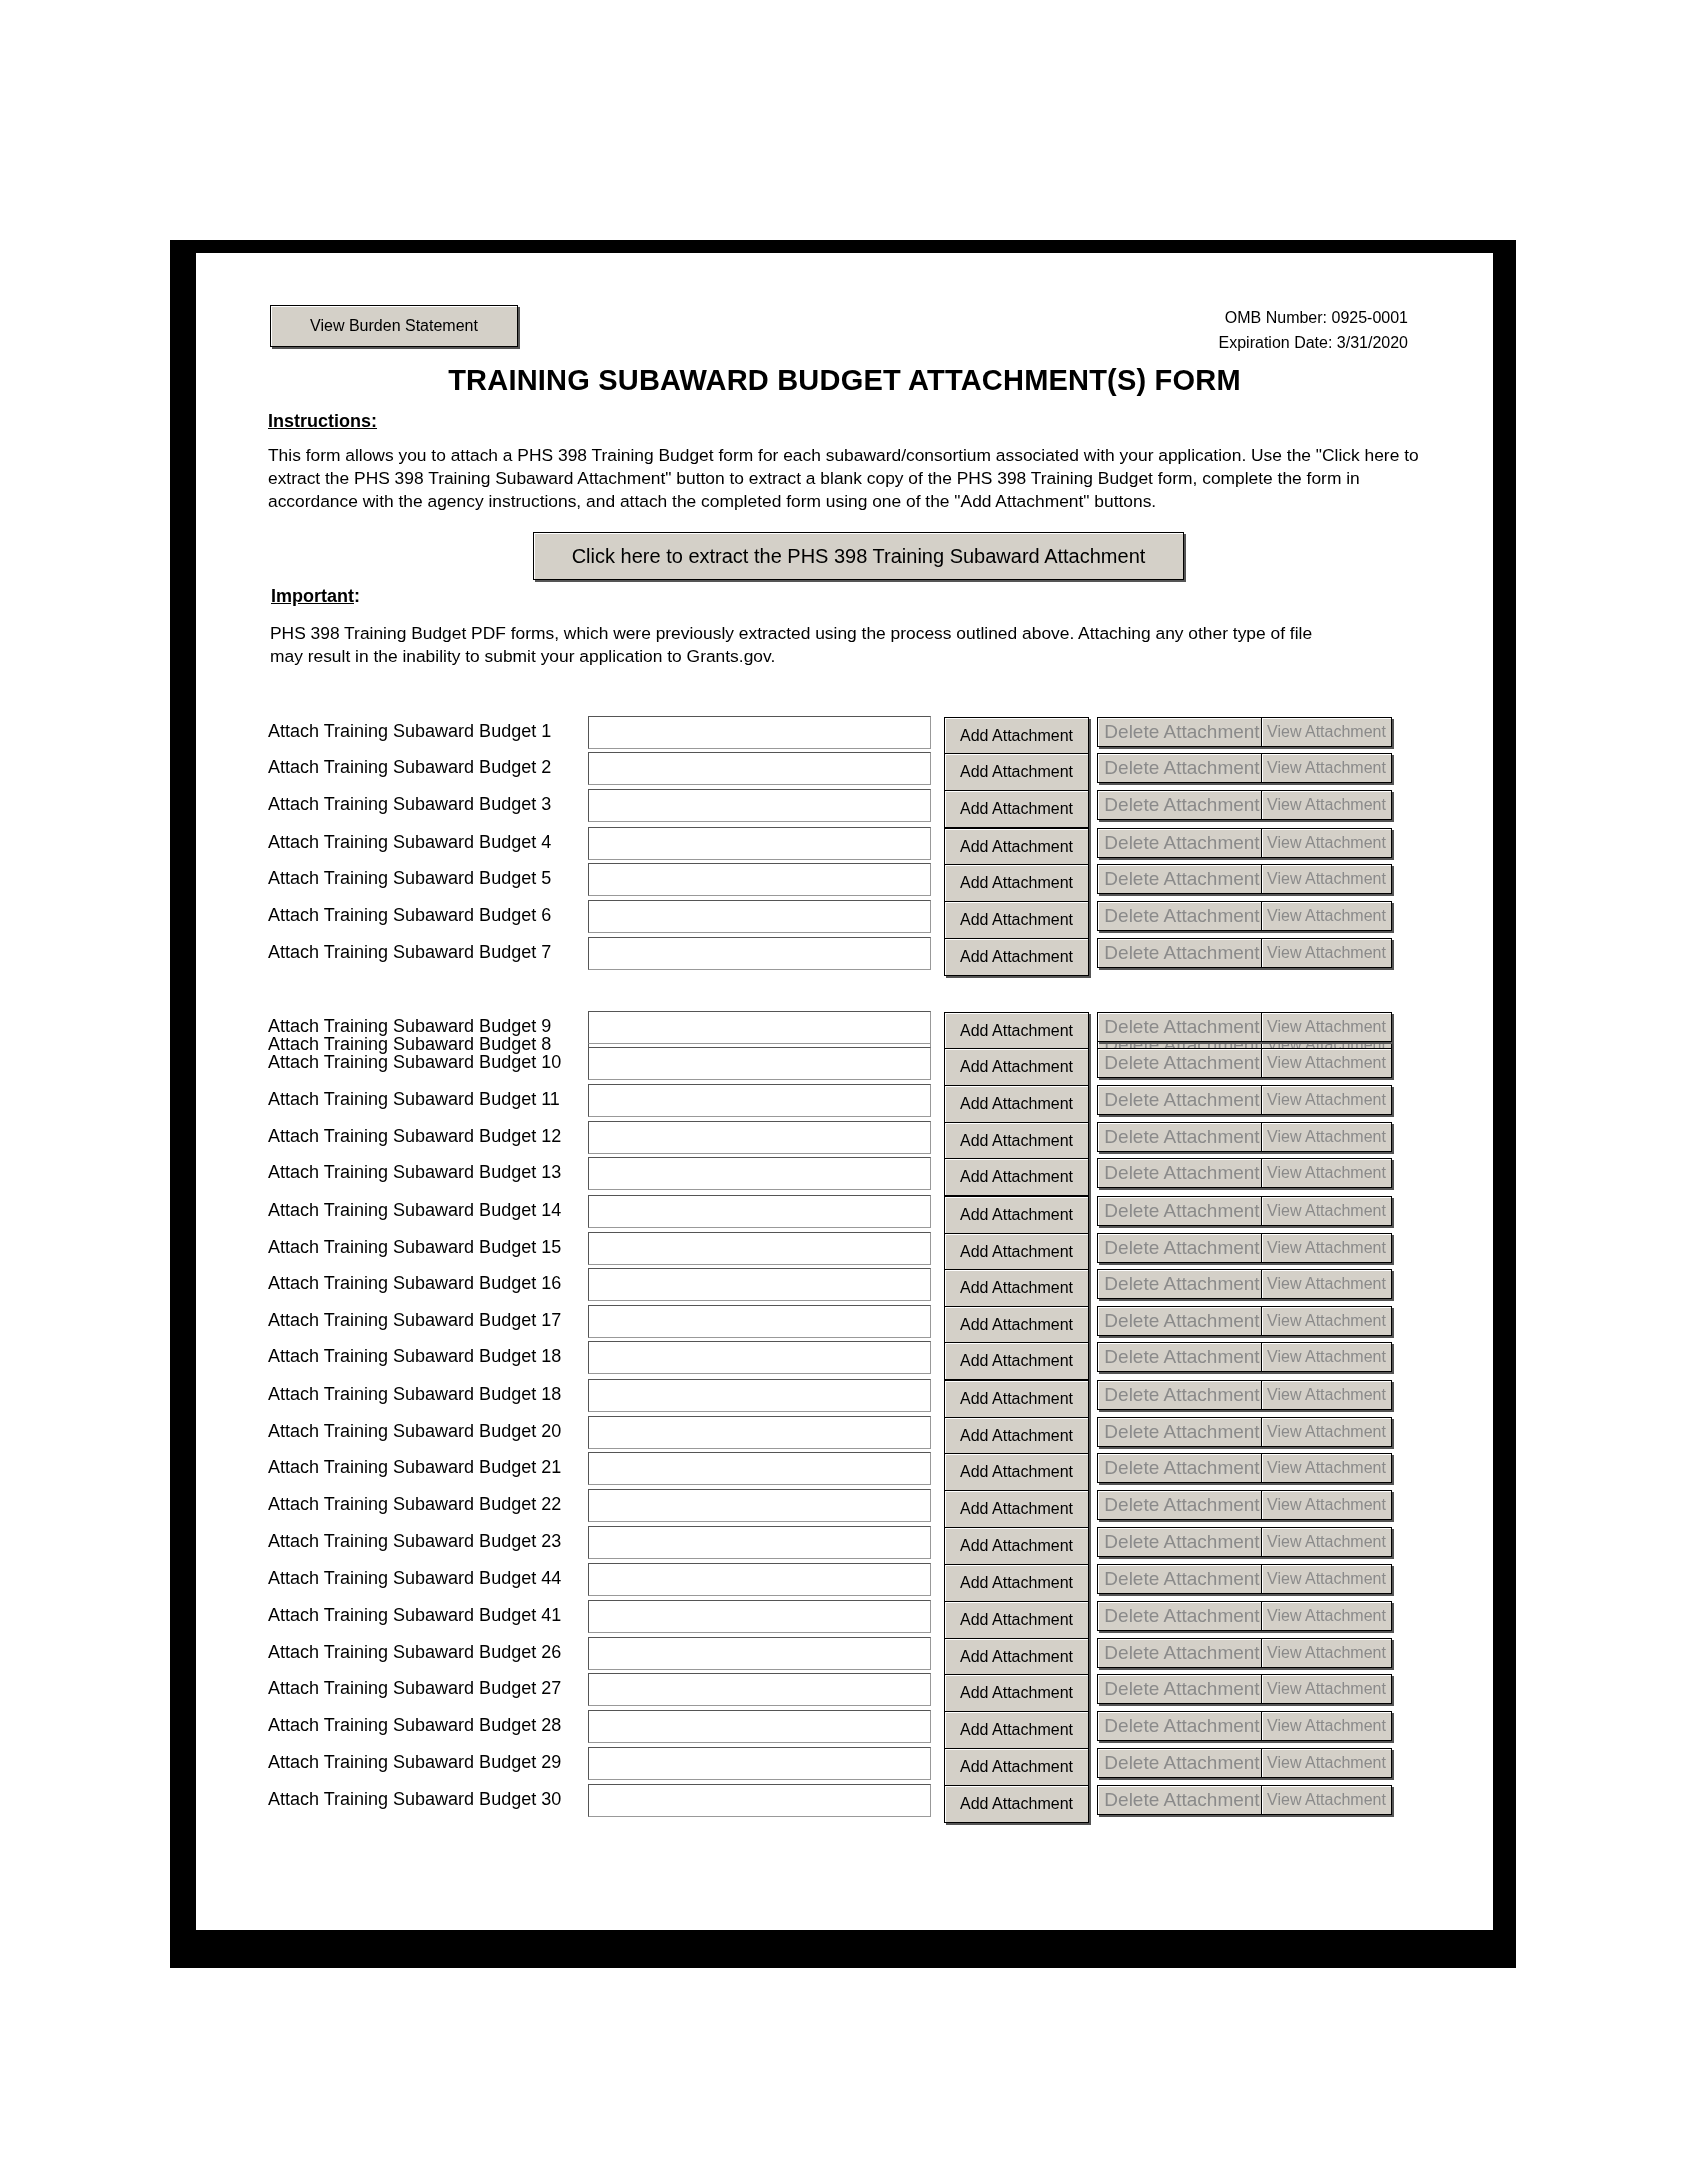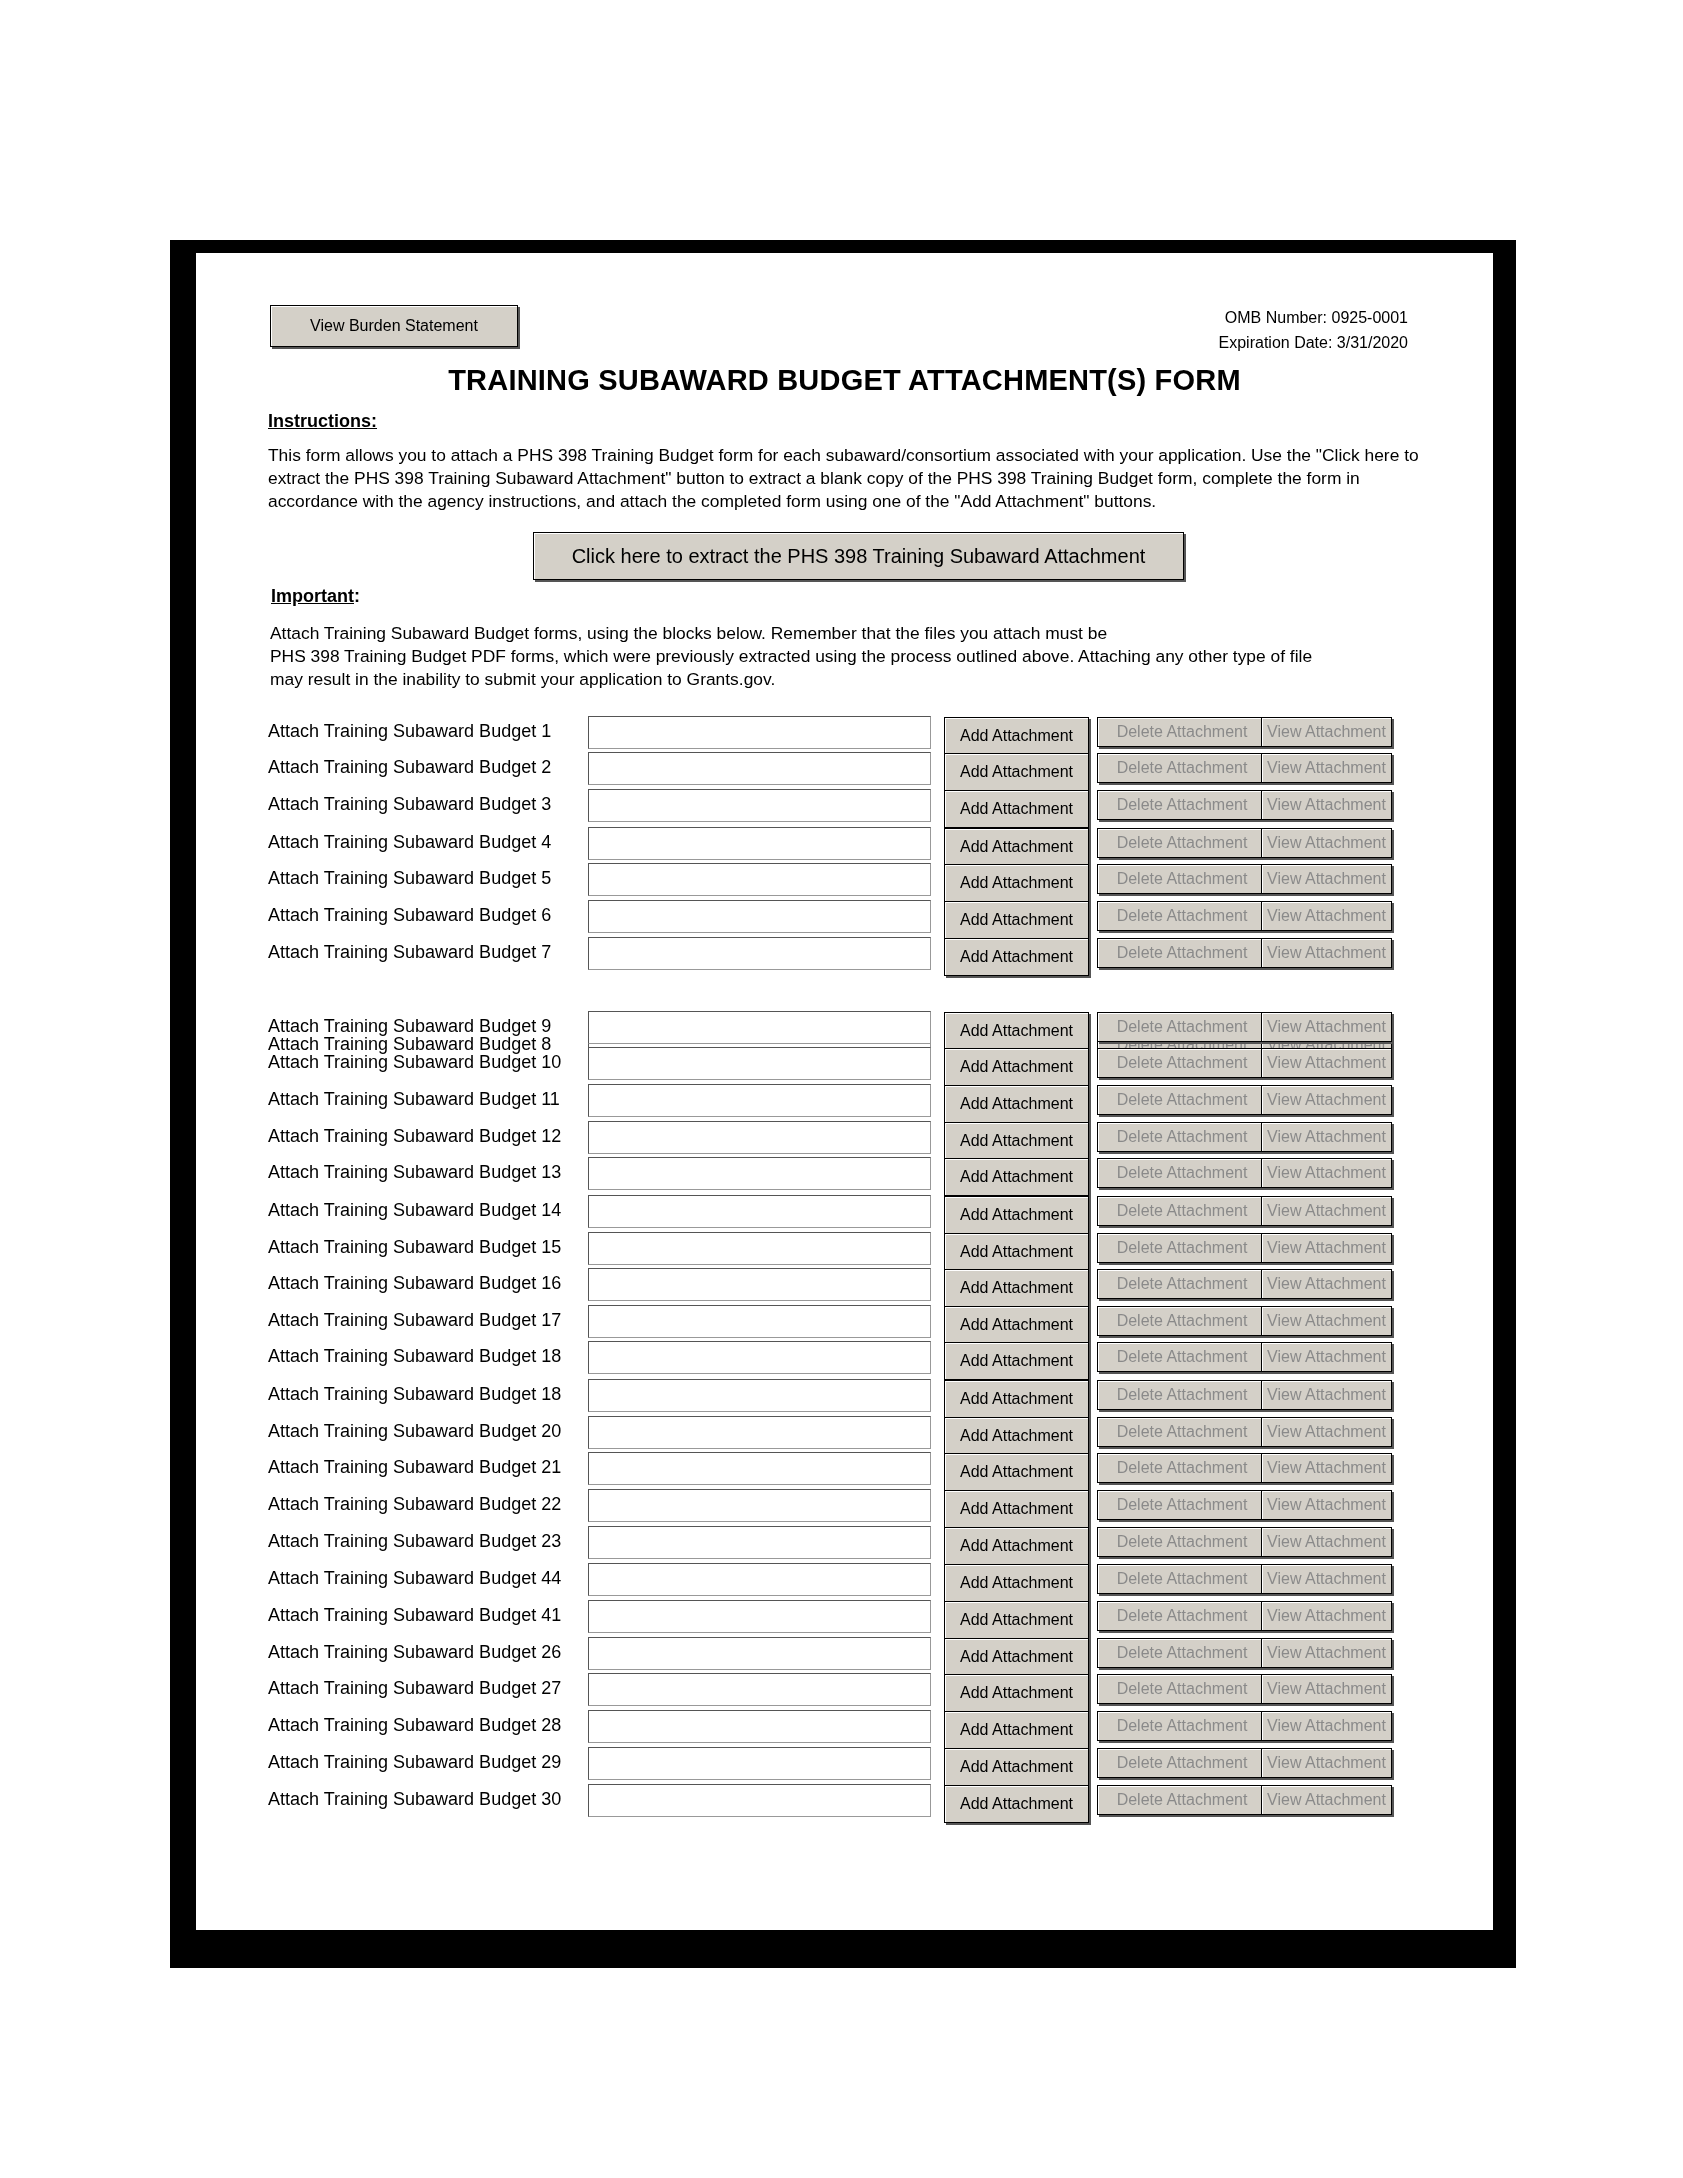--- a/index.html
+++ b/index.html
@@ -20,21 +20,21 @@
   #instr-body { left: 268px; top: 444px; width: 1168px; font-size: 17.4px; line-height: 23px; }
   #extract-btn { left: 533px; top: 532px; width: 651px; height: 48px; font-size: 20px; }
   #important-head { left: 271px; top: 586px; font-size: 18px; font-weight: bold; }
   #important-head .u { text-decoration: underline; }
   #important-body { left: 270px; top: 622px; width: 1168px; font-size: 17.4px; line-height: 23px; }
   .row { position: absolute; left: 268px; height: 34px; width: 1148px; }
   .row .lbl { position: absolute; left: 0; top: 5px; font-size: 18px; white-space: nowrap; }
   .row .inp { position: absolute; left: 320px; top: 0; width: 343px; height: 33px; box-sizing: border-box;
               border: 1px solid #555; border-bottom-color: #999; border-right-color: #999; background: #fff; }
   .row .b-add { left: 676px; top: 1px; width: 145px; height: 38px; font-size: 16px; }
-  .row .b-del { left: 829px; top: 1px; width: 170px; height: 30px; font-size: 16px; }
+  .row .b-del { left: 829px; top: 1px; width: 170px; height: 30px; font-size: 19px; }
   .row .b-view { left: 993px; top: 1px; width: 131px; height: 30px; font-size: 16px; }
 </style>
 </head>
 <body>
 
 <div class="frame"></div>
 <div class="page"></div>
 
 <div id="burden-btn" class="btn">View Burden Statement</div>
 
@@ -45,21 +45,20 @@
 
 <div id="title" class="abs">TRAINING SUBAWARD BUDGET ATTACHMENT(S) FORM</div>
 
 <div id="instr-head" class="abs">Instructions:</div>
 <div id="instr-body" class="abs">This form allows you to attach a PHS 398 Training Budget form for each subaward/consortium associated with your application. Use the "Click here to extract the PHS 398 Training Subaward Attachment" button to extract a blank copy of the PHS 398 Training Budget form, complete the form in accordance with the agency instructions, and attach the completed form using one of the "Add Attachment" buttons.</div>
 
 <div id="extract-btn" class="btn">Click here to extract the PHS 398 Training Subaward Attachment</div>
 
 <div id="important-head" class="abs"><span class="u">Important</span><span>:</span></div>
 <div id="important-body" class="abs">
-  <div>Attach Training Subaward Budget forms, using the blocks below. Remember that the files you attach must be</div>
   <div>PHS 398 Training Budget PDF forms, which were previously extracted using the process outlined above. Attaching any other type of file</div>
   <div>may result in the inability to submit your application to Grants.gov.</div>
 </div>
 
 <div id="rows">
     <div class="row" style="top: 716px;">
       <span class="lbl">Attach Training Subaward Budget 1</span>
       <div class="inp"></div>
       <div class="btn b-add">Add Attachment</div>
       <div class="btn b-del disabled">Delete Attachment</div>

